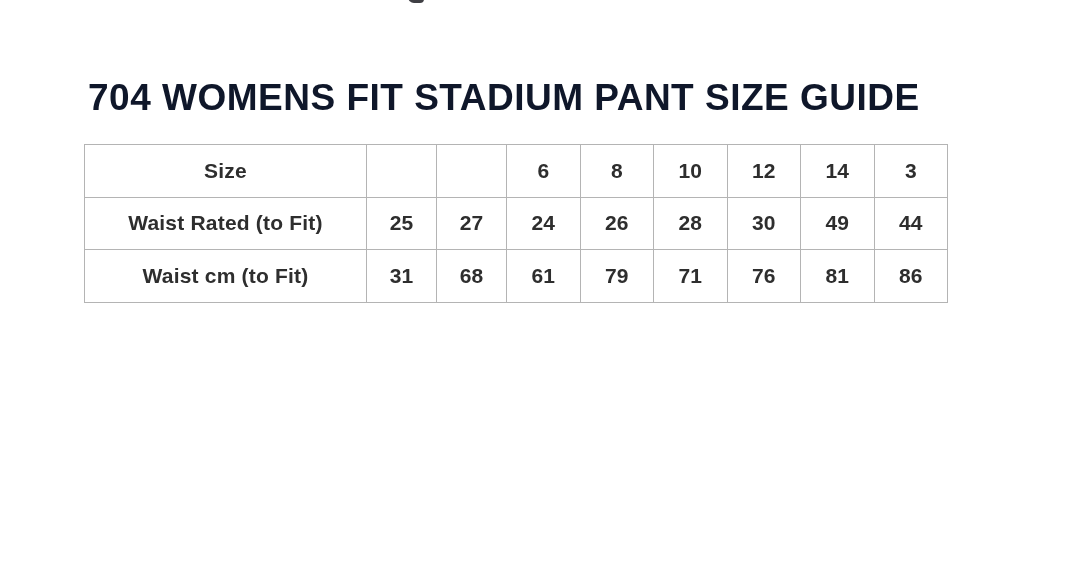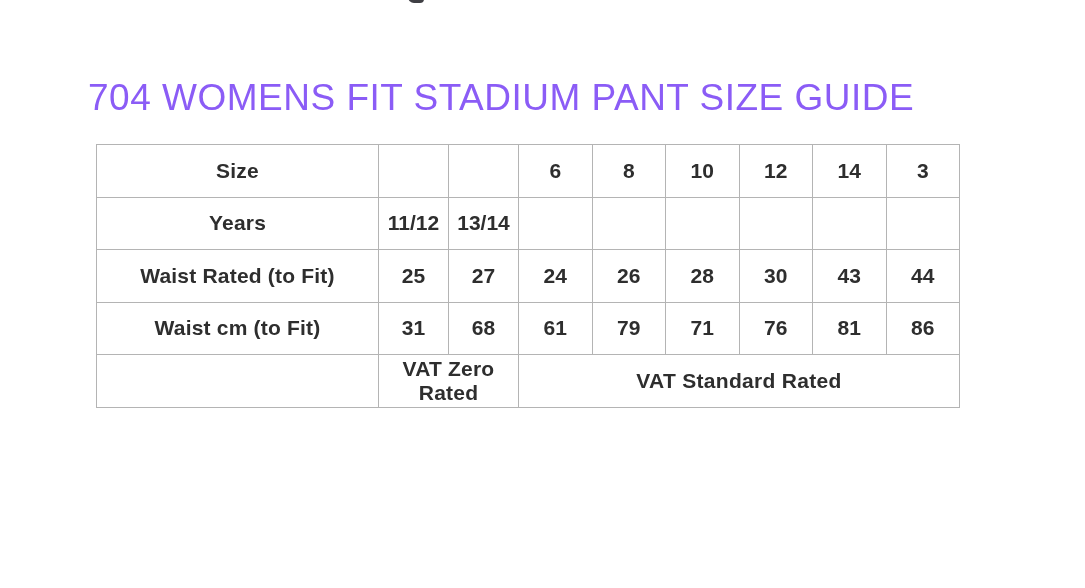--- a/index.html
+++ b/index.html
@@ -12,29 +12,29 @@
     height: 588px;
     font-family: "Liberation Sans", sans-serif;
     overflow: hidden;
     position: relative;
   }
   .page-title {
     position: absolute;
     left: 88px;
     top: 76px;
     font-size: 37px;
-    font-weight: normal;
+    font-weight: bold;
     letter-spacing: 0.5px;
-    color: #8b5cf6;
+    color: #0f172a;
     white-space: nowrap;
     line-height: 44px;
   }
   .size-table {
     position: absolute;
-    left: 96px;
+    left: 84px;
     top: 144px;
     width: 854px;
     border-collapse: collapse;
     table-layout: fixed;
   }
   .size-table tr { height: 52.5px; }
   .size-table td {
     padding: 0;
     margin: 0;
     text-align: center;
@@ -97,51 +97,35 @@
       <td class="cell-grey"></td>
       <td class="cell-grey"></td>
       <td class="cell-white">6</td>
       <td class="cell-white">8</td>
       <td class="cell-white">10</td>
       <td class="cell-white">12</td>
       <td class="cell-white">14</td>
       <td class="cell-white">3</td>
     </tr>
     <tr>
-      <td class="cell-label">Years</td>
-      <td class="cell-grey">11/12</td>
-      <td class="cell-grey">13/14</td>
-      <td class="cell-white"></td>
-      <td class="cell-white"></td>
-      <td class="cell-white"></td>
-      <td class="cell-white"></td>
-      <td class="cell-white"></td>
-      <td class="cell-white"></td>
-    </tr>
-    <tr>
       <td class="cell-label">Waist Rated (to Fit)</td>
       <td class="cell-grey">25</td>
       <td class="cell-grey">27</td>
       <td class="cell-white">24</td>
       <td class="cell-white">26</td>
       <td class="cell-white">28</td>
       <td class="cell-white">30</td>
-      <td class="cell-white">43</td>
+      <td class="cell-white">49</td>
       <td class="cell-white">44</td>
     </tr>
     <tr>
       <td class="cell-label">Waist cm (to Fit)</td>
       <td class="cell-grey">31</td>
       <td class="cell-grey">68</td>
       <td class="cell-white">61</td>
       <td class="cell-white">79</td>
       <td class="cell-white">71</td>
       <td class="cell-white">76</td>
       <td class="cell-white">81</td>
       <td class="cell-white">86</td>
     </tr>
-    <tr>
-      <td class="cell-label cell-empty-label"></td>
-      <td class="cell-grey vat-zero" colspan="2">VAT Zero Rated</td>
-      <td class="vat-standard" colspan="6">VAT Standard Rated</td>
-    </tr>
   </tbody>
 </table>
 
 </body></html>

